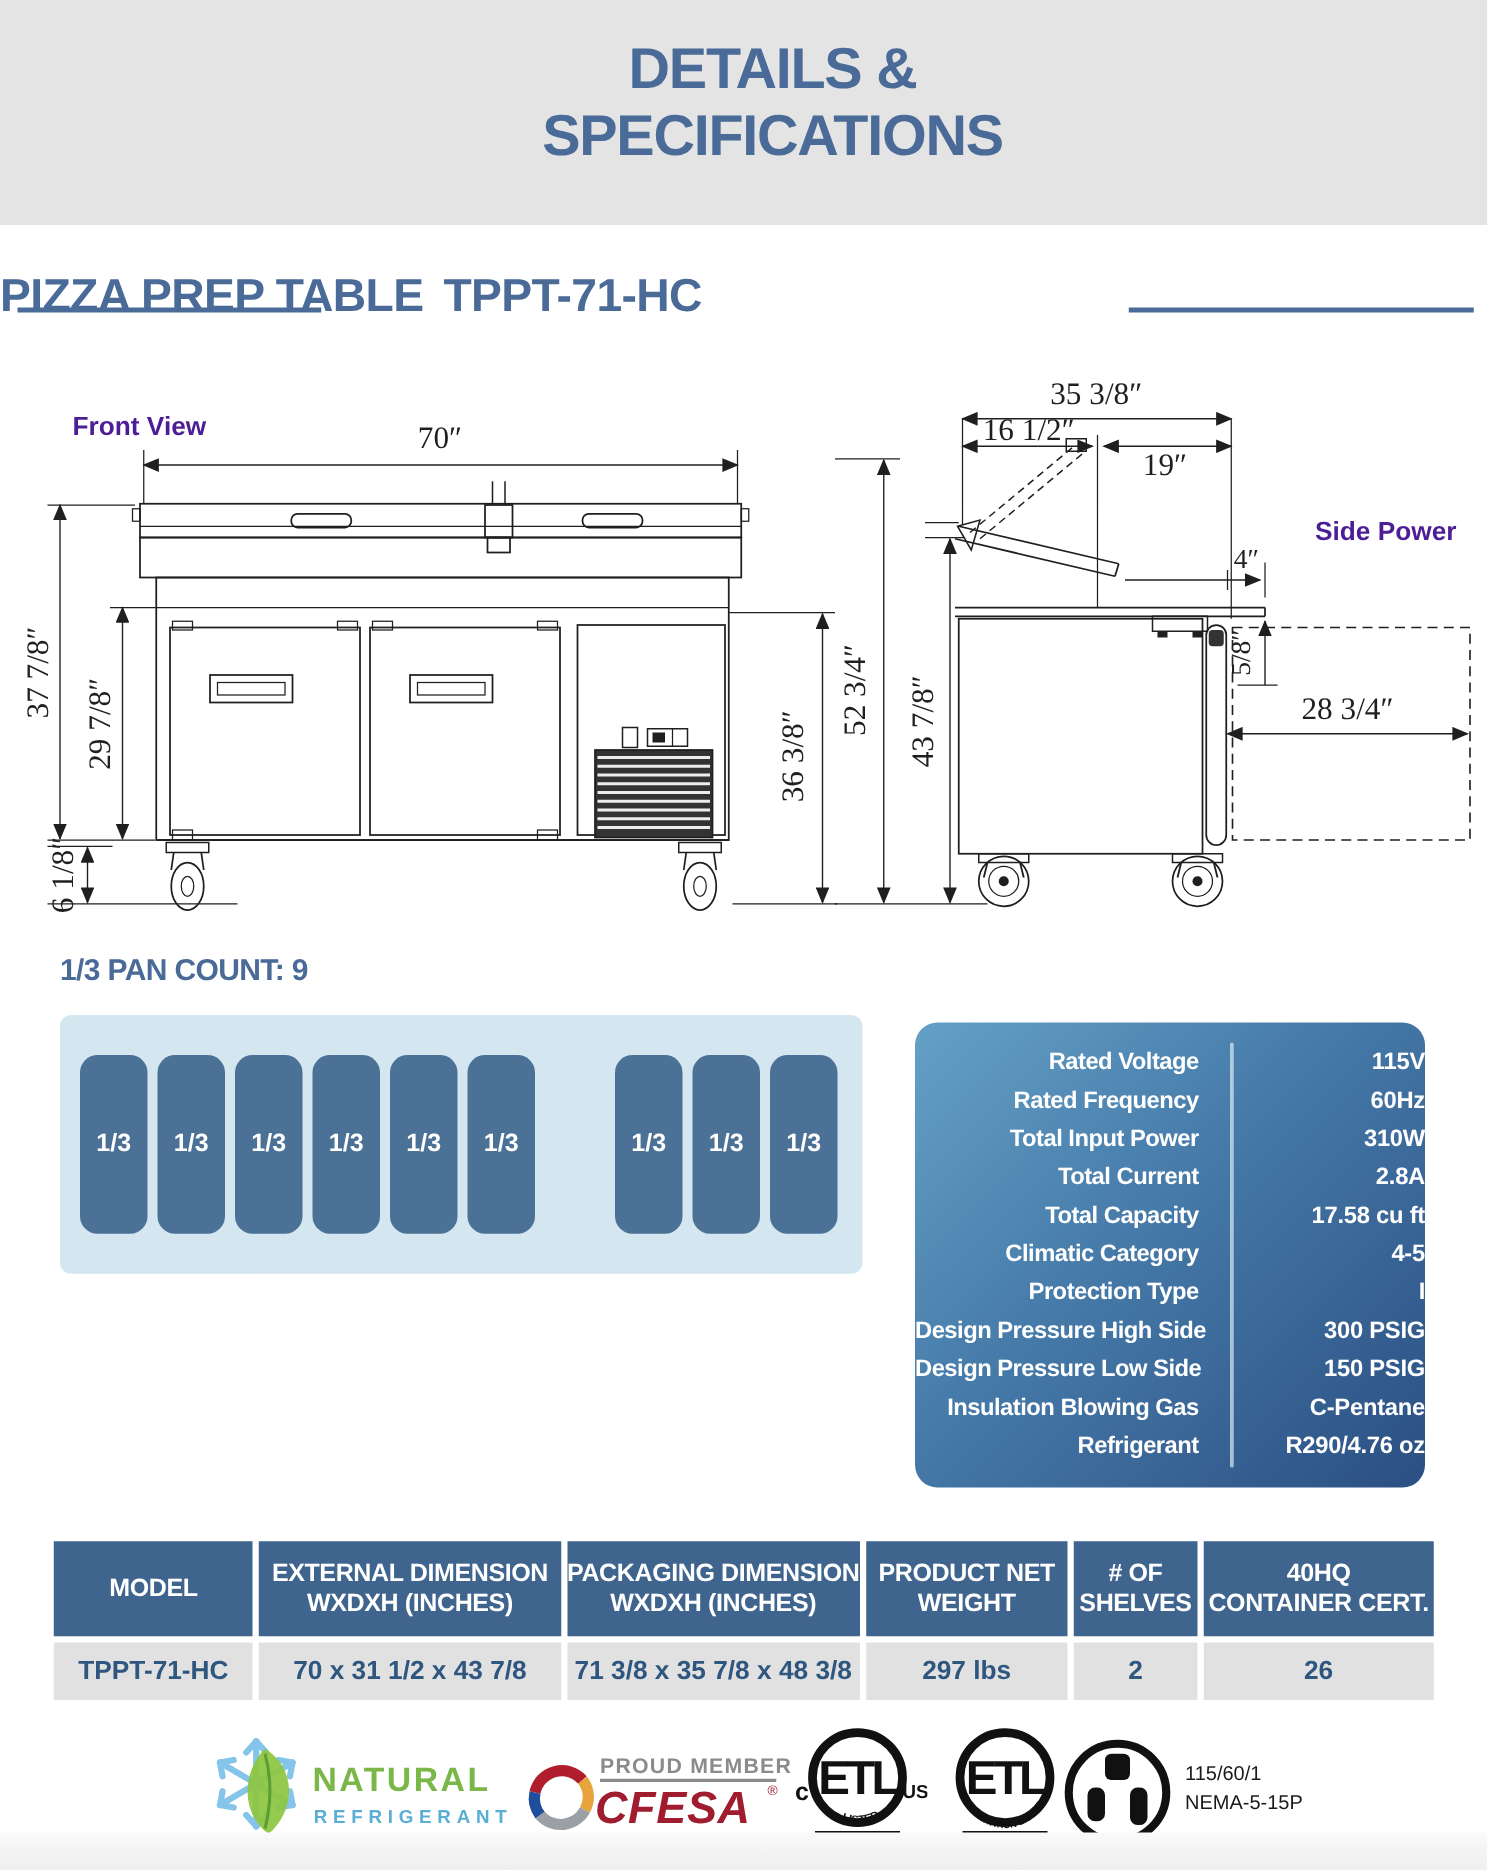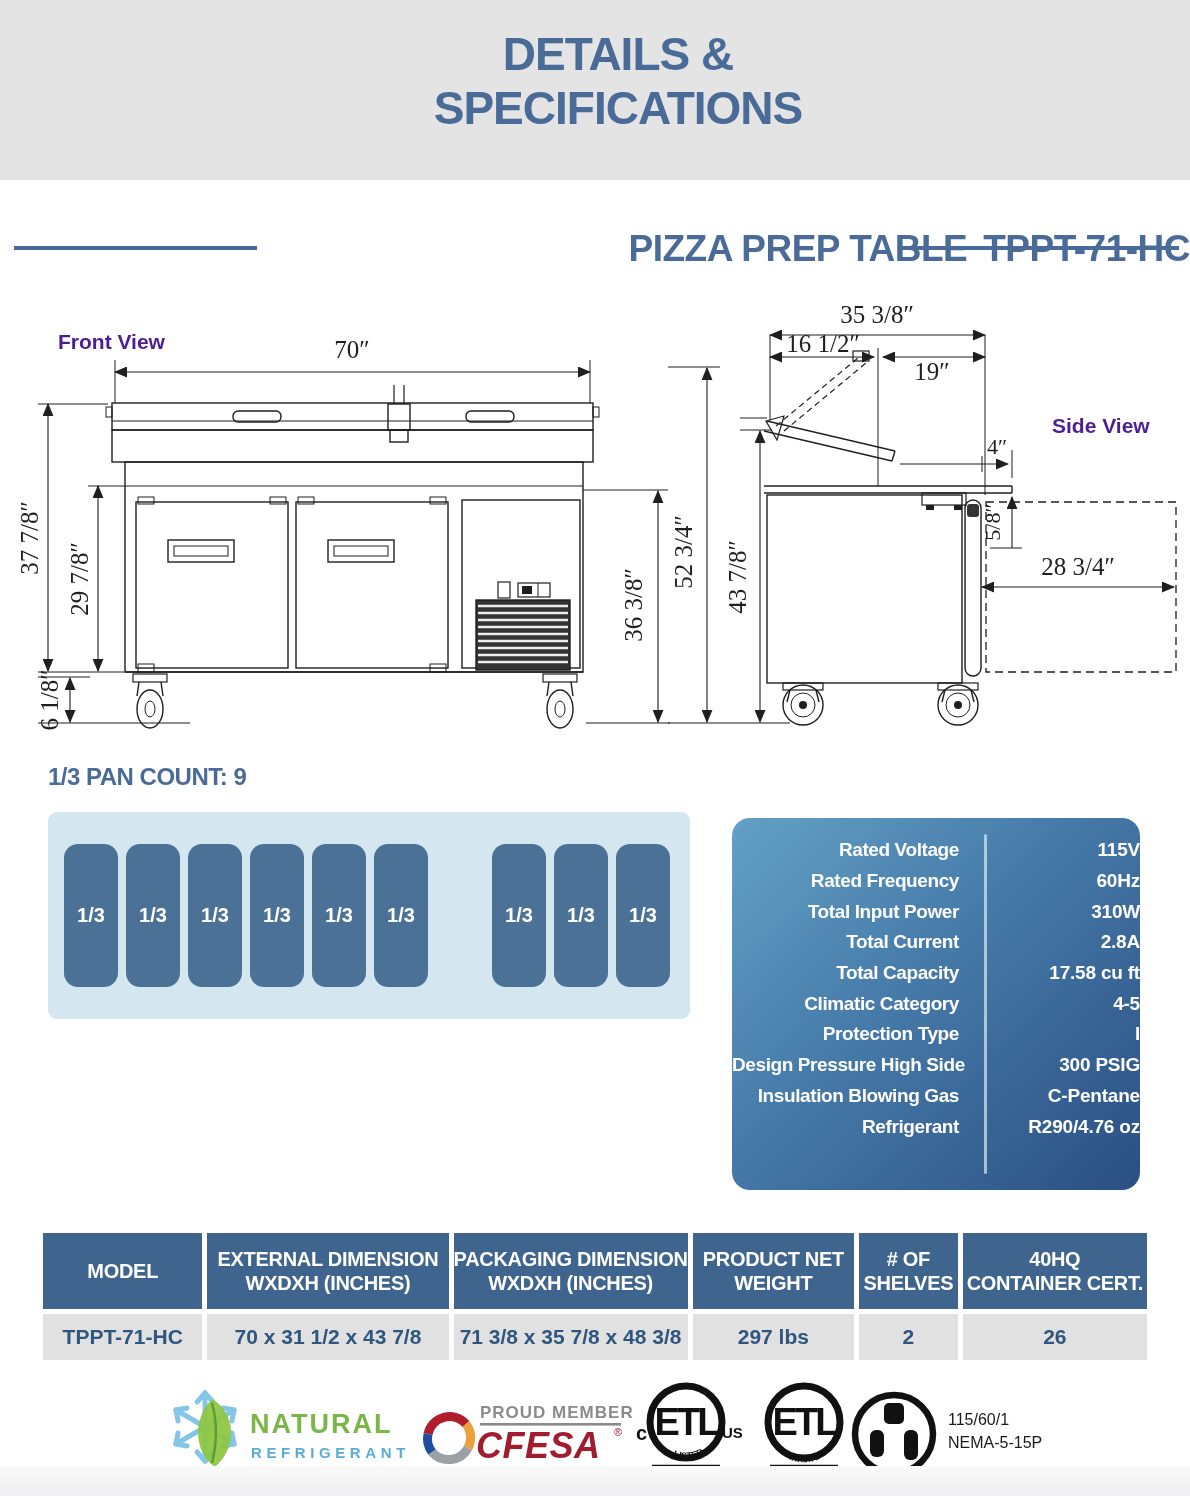--- a/index.html
+++ b/index.html
@@ -6,22 +6,22 @@
   .page{position:relative;width:1190px;height:1496px;background:#ffffff;overflow:hidden;
         font-family:"Liberation Sans",sans-serif;color:#1f1f1f;}
   .abs{position:absolute;}
 
   
   .header-band{left:0;top:0;width:1190px;height:180px;background:#e4e4e4;}
   .header-title{left:0;top:28px;width:1190px;text-align:center;color:#4a6b98;
     font-weight:bold;font-size:46px;line-height:1.17;letter-spacing:-1px;padding-left:23px;}
 
   
-  .subtitle{left:0;top:216px;width:1190px;text-align:right;color:#4a6b98;
-    font-weight:bold;font-size:37px;letter-spacing:-0.5px;margin-top:12px;}
+  .subtitle{left:0;top:216px;width:1190px;text-align:left;color:#4a6b98;
+    font-weight:bold;font-size:37px;letter-spacing:-0.5px;}
   .subtitle .model{margin-left:16px;}
   .rule{top:246px;height:3.5px;background:#4a6b98;}
   .rule-left{left:14px;width:243px;}
   .rule-right{left:903px;width:276px;}
 
   
   .view-label{color:#4c1d95;font-weight:bold;font-size:21px;}
 
   svg text.dim{font-family:"Liberation Serif","DejaVu Serif",serif;font-size:25px;fill:#1f1f1f;}
   svg text.dim-small{font-family:"Liberation Serif","DejaVu Serif",serif;font-size:22px;fill:#1f1f1f;}
@@ -72,21 +72,21 @@
     <div>SPECIFICATIONS</div>
   </div>
 
   <div class="abs rule rule-left"></div>
   <div class="abs rule rule-right"></div>
   <div class="abs subtitle">
     <span>PIZZA PREP TABLE</span><span class="model">TPPT-71-HC</span>
   </div>
 
   <div class="abs view-label" style="left:58px;top:330px;">Front View</div>
-  <div class="abs view-label" style="left:1052px;top:414px;">Side View</div>
+  <div class="abs view-label" style="left:1052px;top:414px;">Side Power</div>
 
   <svg class="abs" style="left:15px;top:300px;" width="675" height="470" viewBox="-15 0 675 470">
     <defs>
       <marker id="ahF" markerWidth="12" markerHeight="10" refX="11" refY="5" orient="auto-start-reverse">
         <path d="M0,0 L12,5 L0,10 z" fill="#1f1f1f"></path>
       </marker>
     </defs>
     <g stroke="#1f1f1f" fill="none" stroke-width="1.4">
 
       <line x1="85" y1="72" x2="560" y2="72" stroke-width="1.1" marker-start="url(#ahF)" marker-end="url(#ahF)"></line>
@@ -301,20 +301,24 @@
         <div class="spec-label">Climatic Category</div>
         <div class="spec-value">4-5</div>
       </div>
     <div class="spec-row">
         <div class="spec-label">Protection Type</div>
         <div class="spec-value">I</div>
       </div>
     <div class="spec-row">
         <div class="spec-label">Design Pressure High Side</div>
         <div class="spec-value">300 PSIG</div>
+      </div>
+    <div class="spec-row">
+        <div class="spec-label">Design Pressure Low Side</div>
+        <div class="spec-value">150 PSIG</div>
       </div>
     <div class="spec-row">
         <div class="spec-label">Insulation Blowing Gas</div>
         <div class="spec-value">C-Pentane</div>
       </div>
     <div class="spec-row">
         <div class="spec-label">Refrigerant</div>
         <div class="spec-value">R290/4.76 oz</div>
       </div>
   </div>

